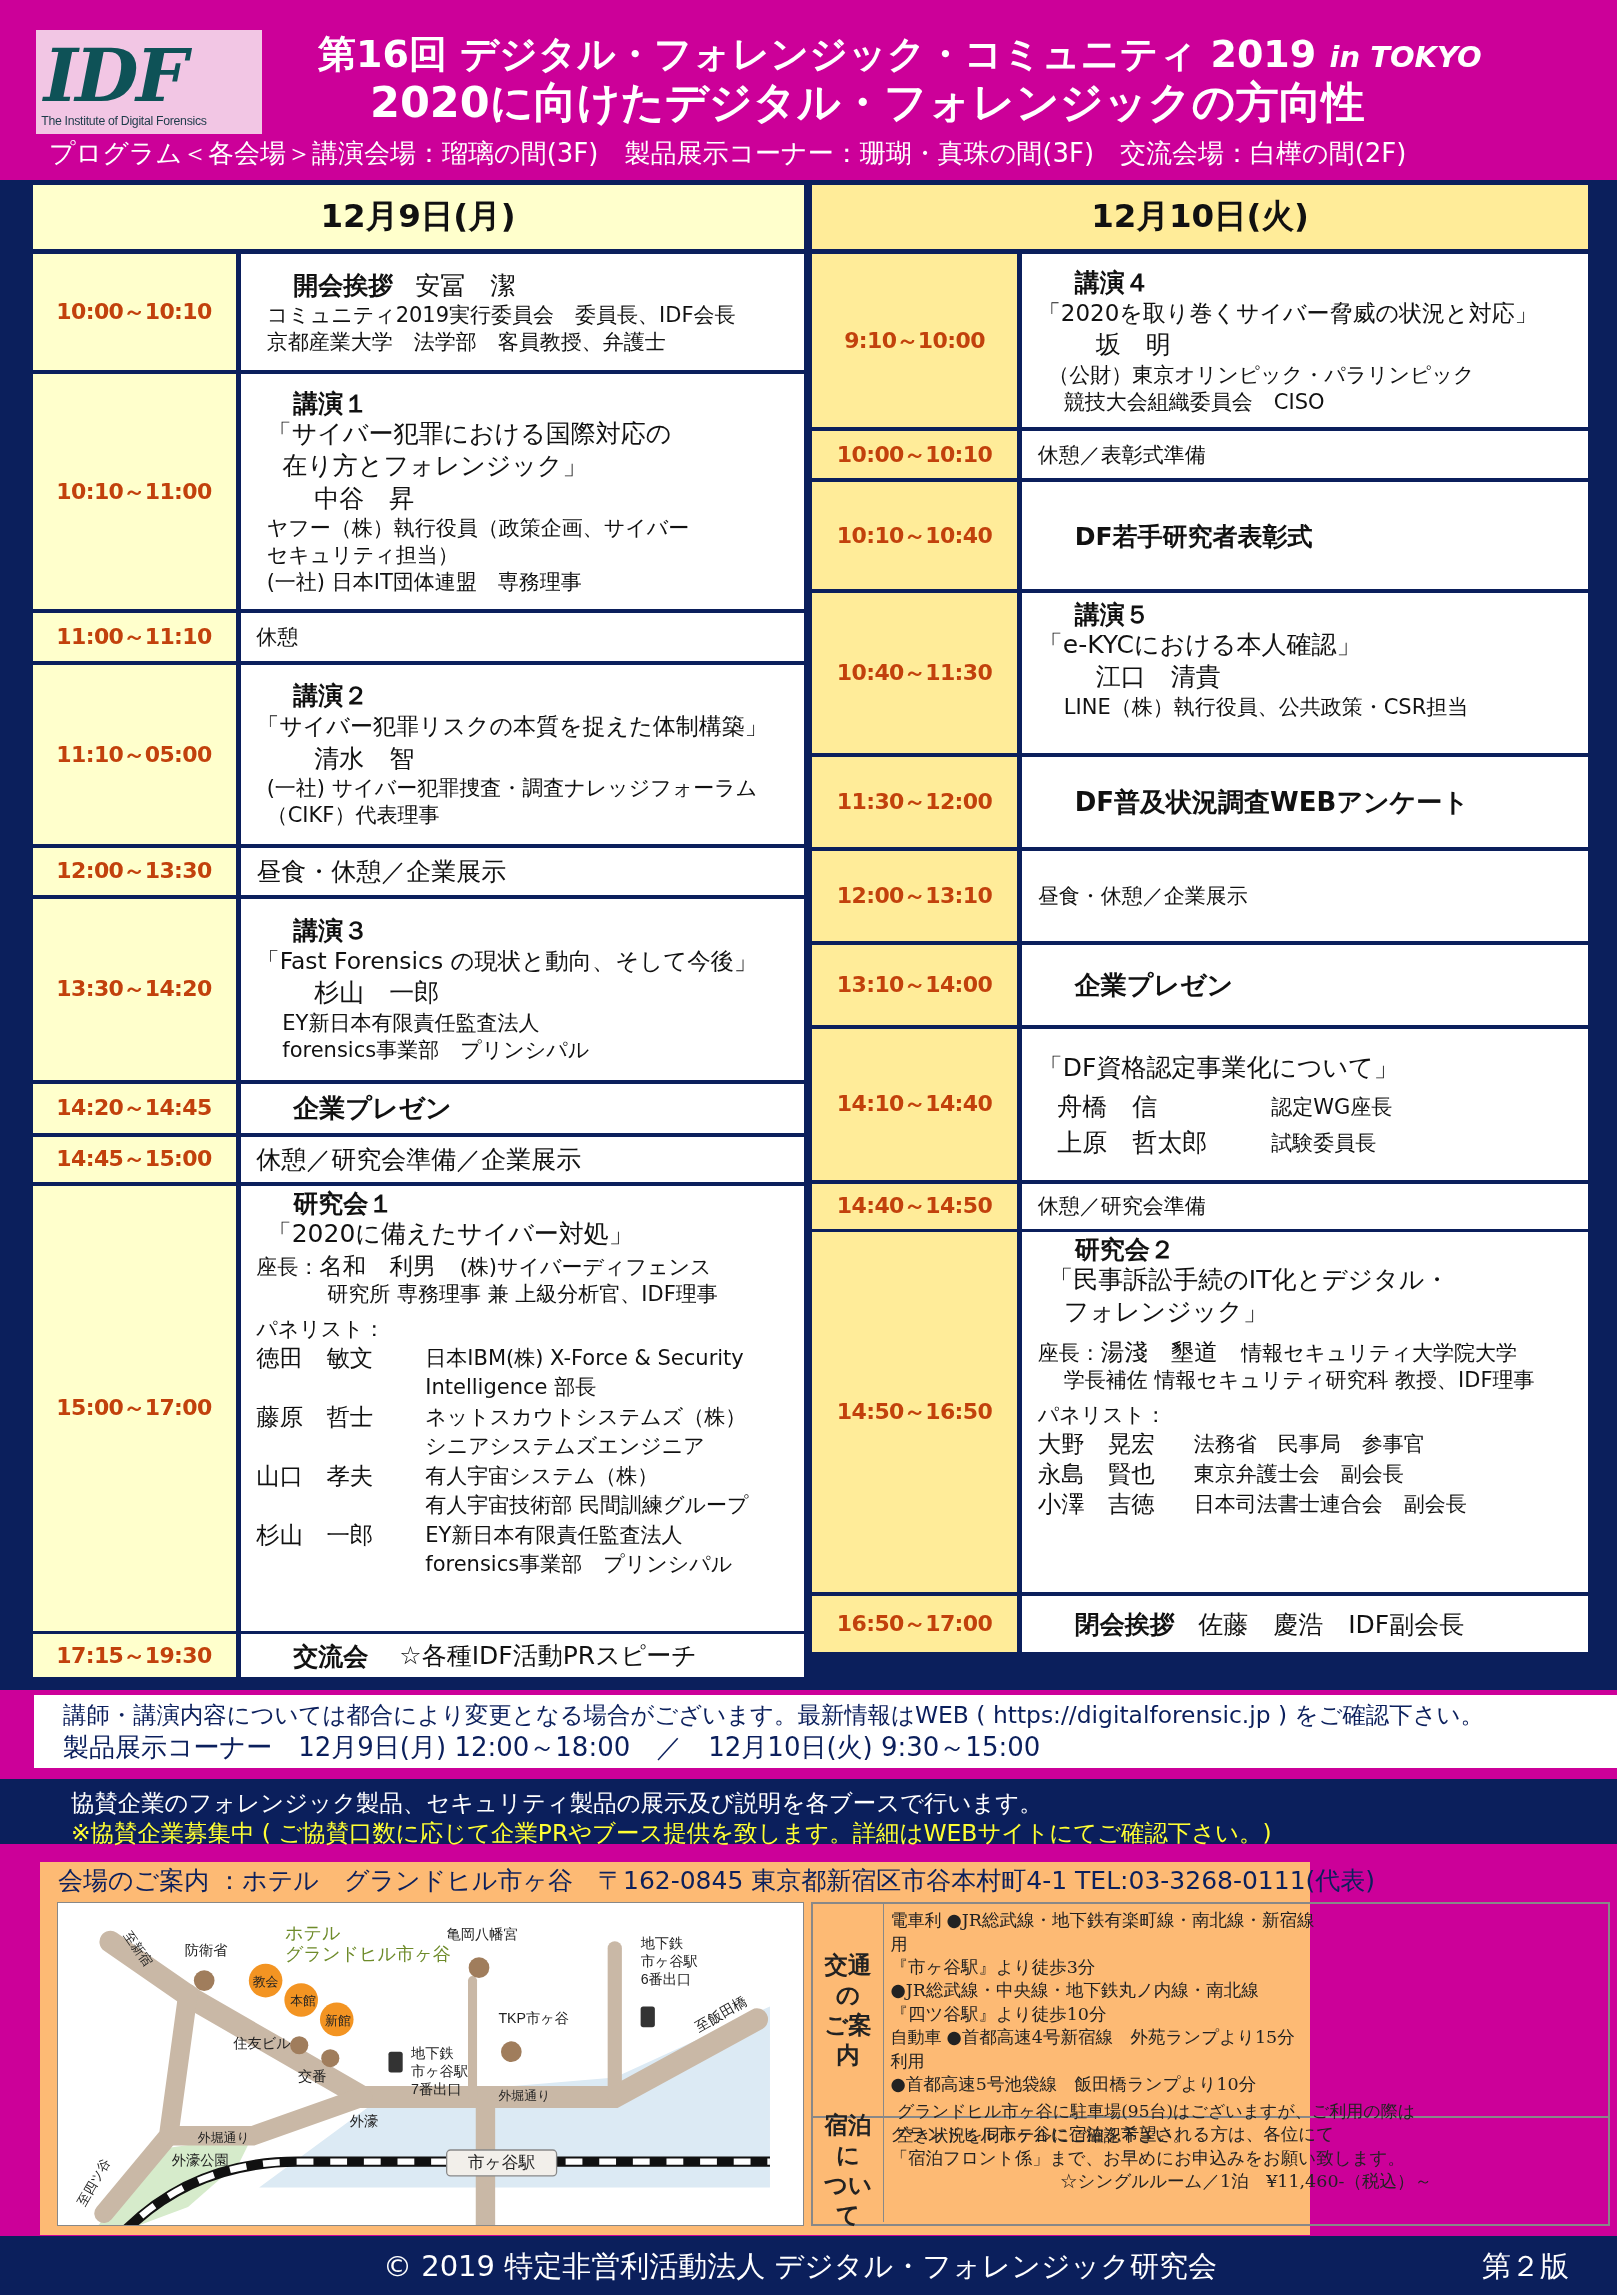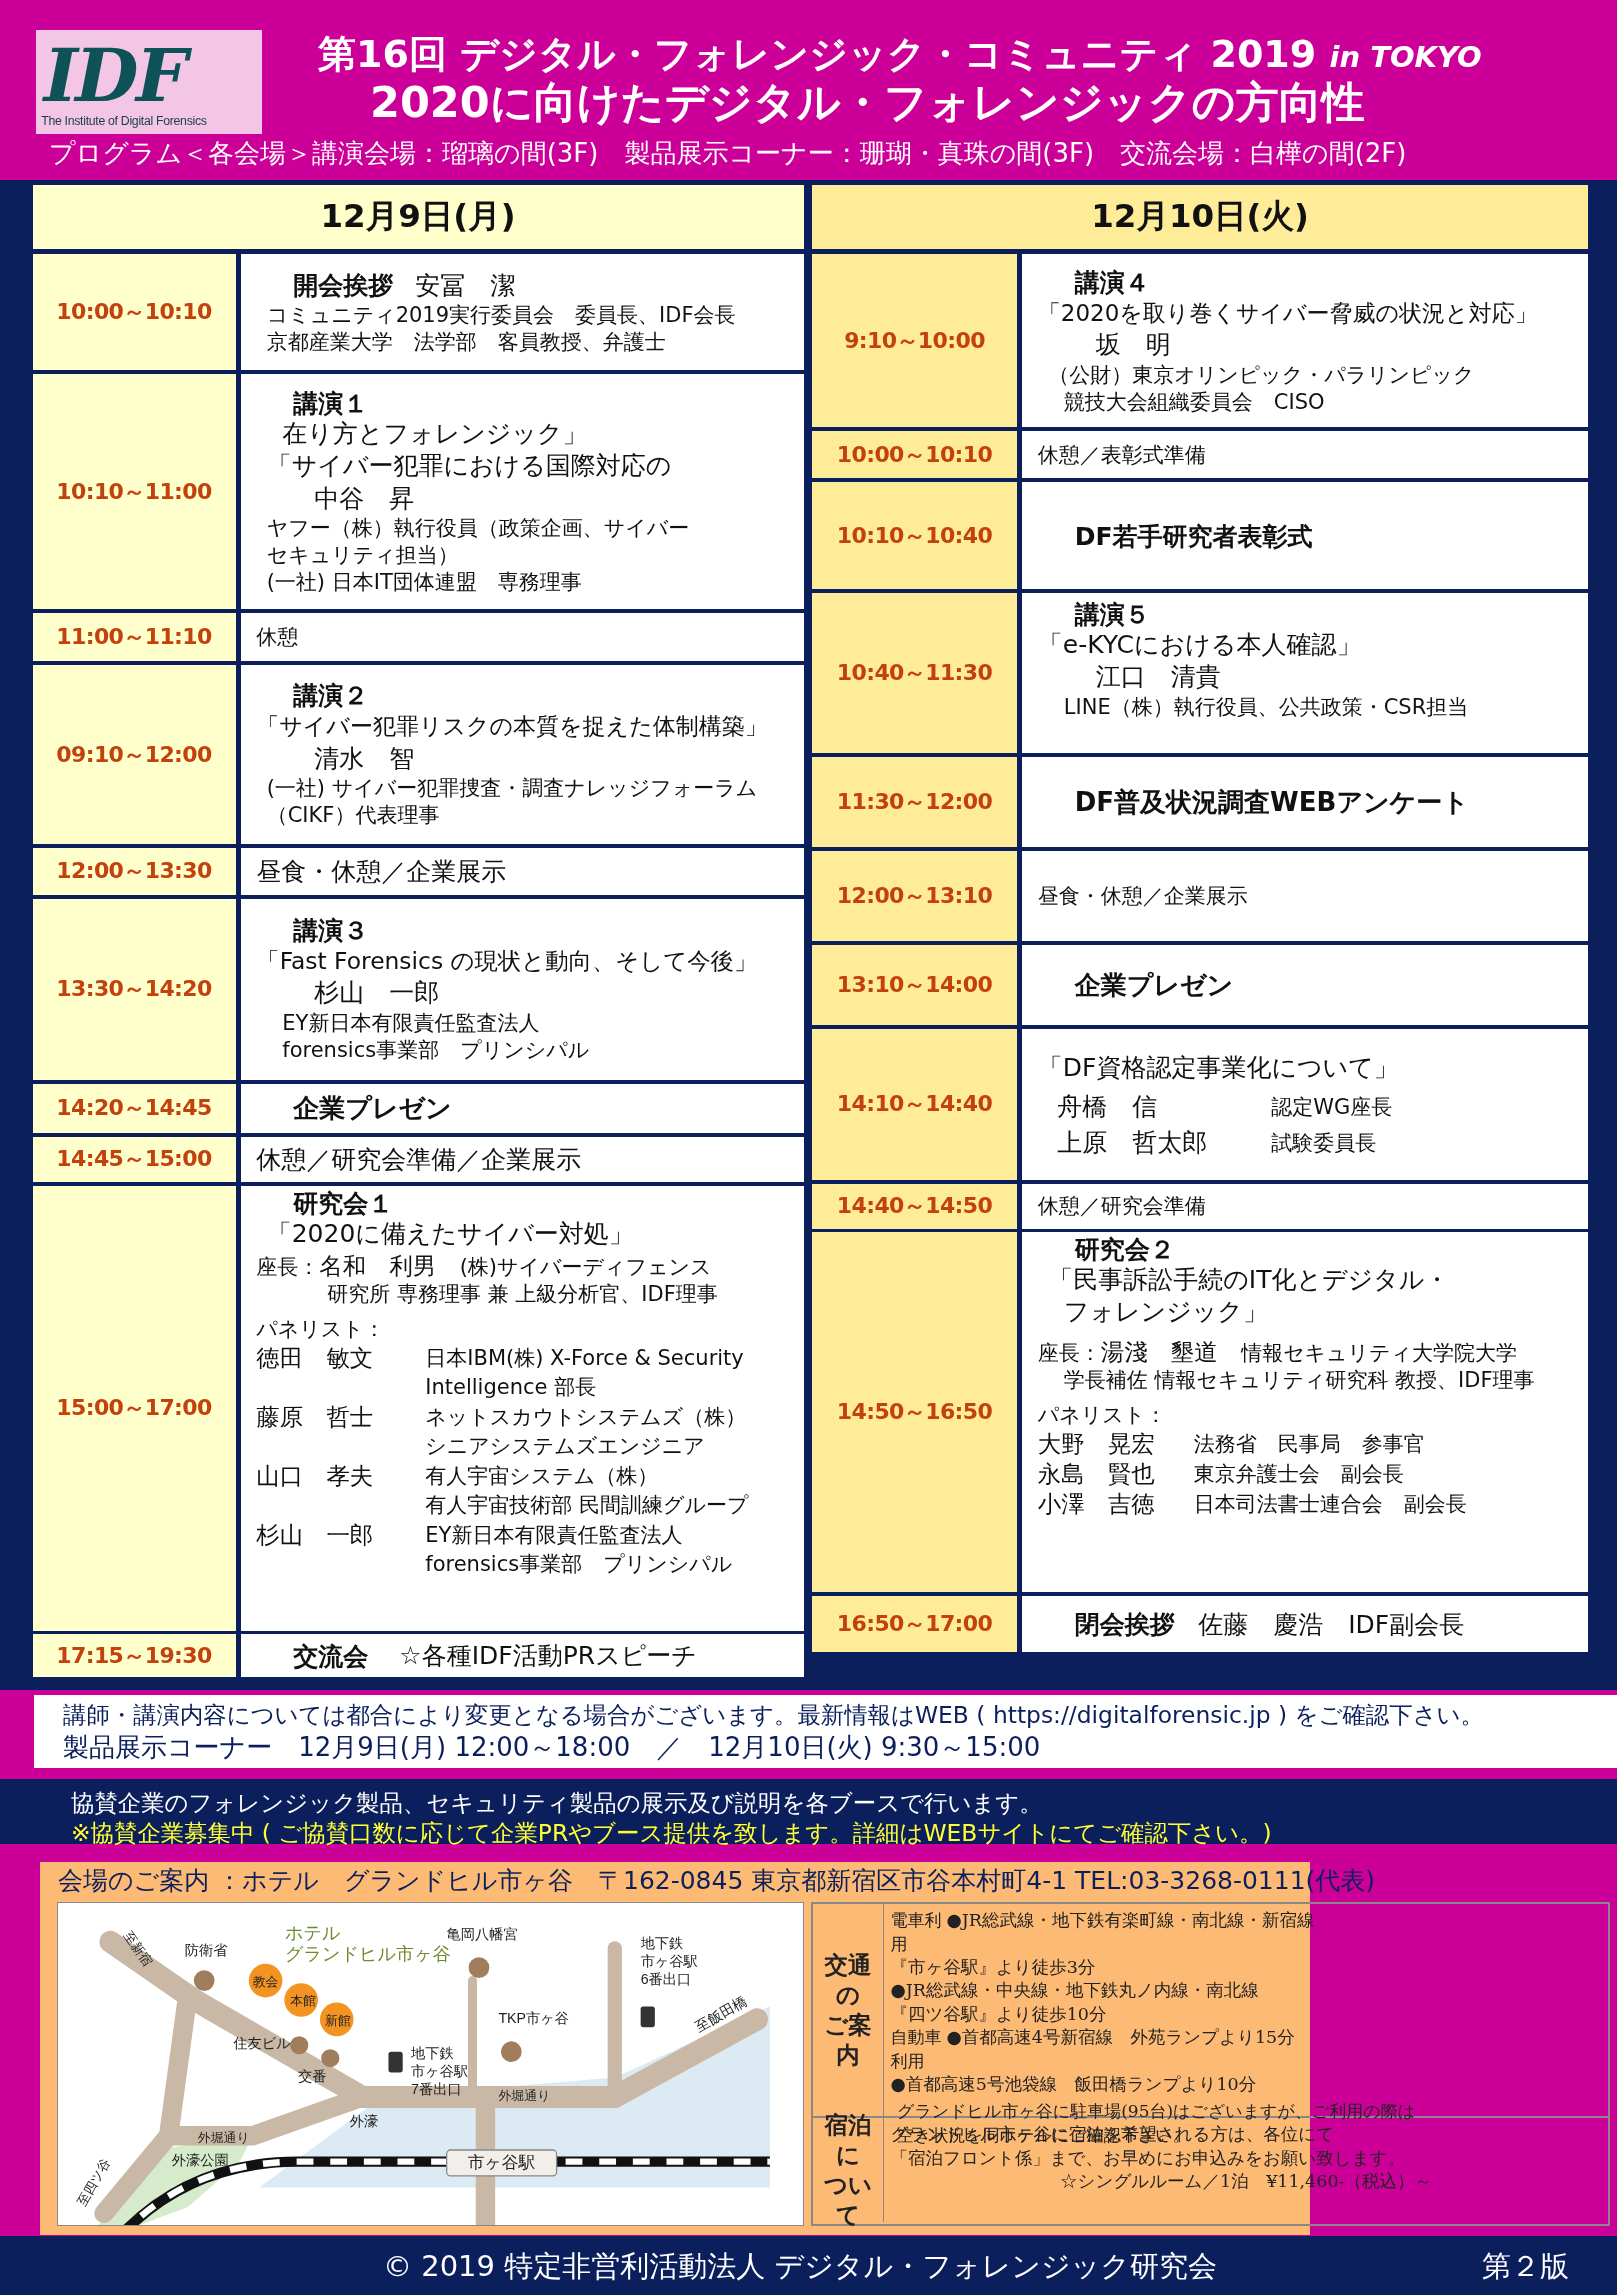--- a/index.html
+++ b/index.html
@@ -186,38 +186,38 @@
         <div><span class="bold">開会挨拶</span>　<span class="title">安冨　潔</span></div>
         <div class="aff">コミュニティ2019実行委員会　委員長、IDF会長</div>
         <div class="aff">京都産業大学　法学部　客員教授、弁護士</div>
       </div>
     </div>
 
     <div class="row" style="height:235px">
       <div class="tcell">10:10～11:00</div>
       <div class="ccell">
         <div class="bold">講演１</div>
+        <div class="title ind1">「サイバー犯罪における国際対応の</div>
         <div class="title ind2">在り方とフォレンジック」</div>
-        <div class="title ind1">「サイバー犯罪における国際対応の</div>
         <div class="name">中谷　昇</div>
         <div class="aff">ヤフー（株）執行役員（政策企画、サイバー</div>
         <div class="aff">セキュリティ担当）</div>
         <div class="aff">(一社) 日本IT団体連盟　専務理事</div>
       </div>
     </div>
 
     <div class="row" style="height:48px">
       <div class="tcell">11:00～11:10</div>
       <div class="ccell">
         <div class="small">休憩</div>
       </div>
     </div>
 
     <div class="row" style="height:179px">
-      <div class="tcell">09:10～12:00</div>
+      <div class="tcell">11:10～05:00</div>
       <div class="ccell">
         <div class="bold">講演２</div>
         <div class="title" style="font-size:23px">「サイバー犯罪リスクの本質を捉えた体制構築」</div>
         <div class="name">清水　智</div>
         <div class="aff">(一社) サイバー犯罪捜査・調査ナレッジフォーラム</div>
         <div class="aff">（CIKF）代表理事</div>
       </div>
     </div>
 
     <div class="row" style="height:47px">

